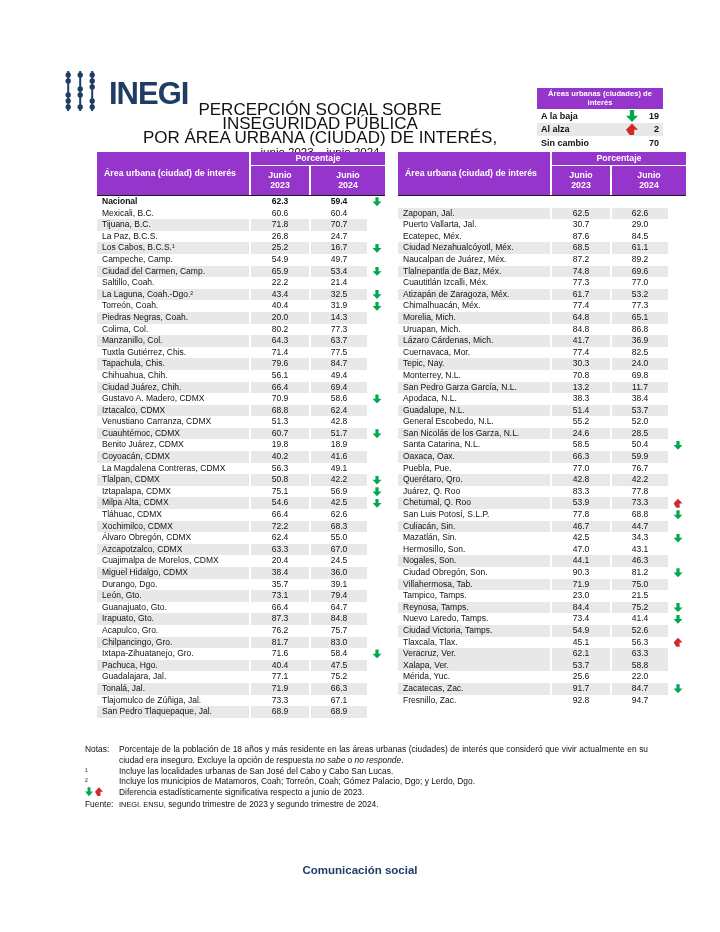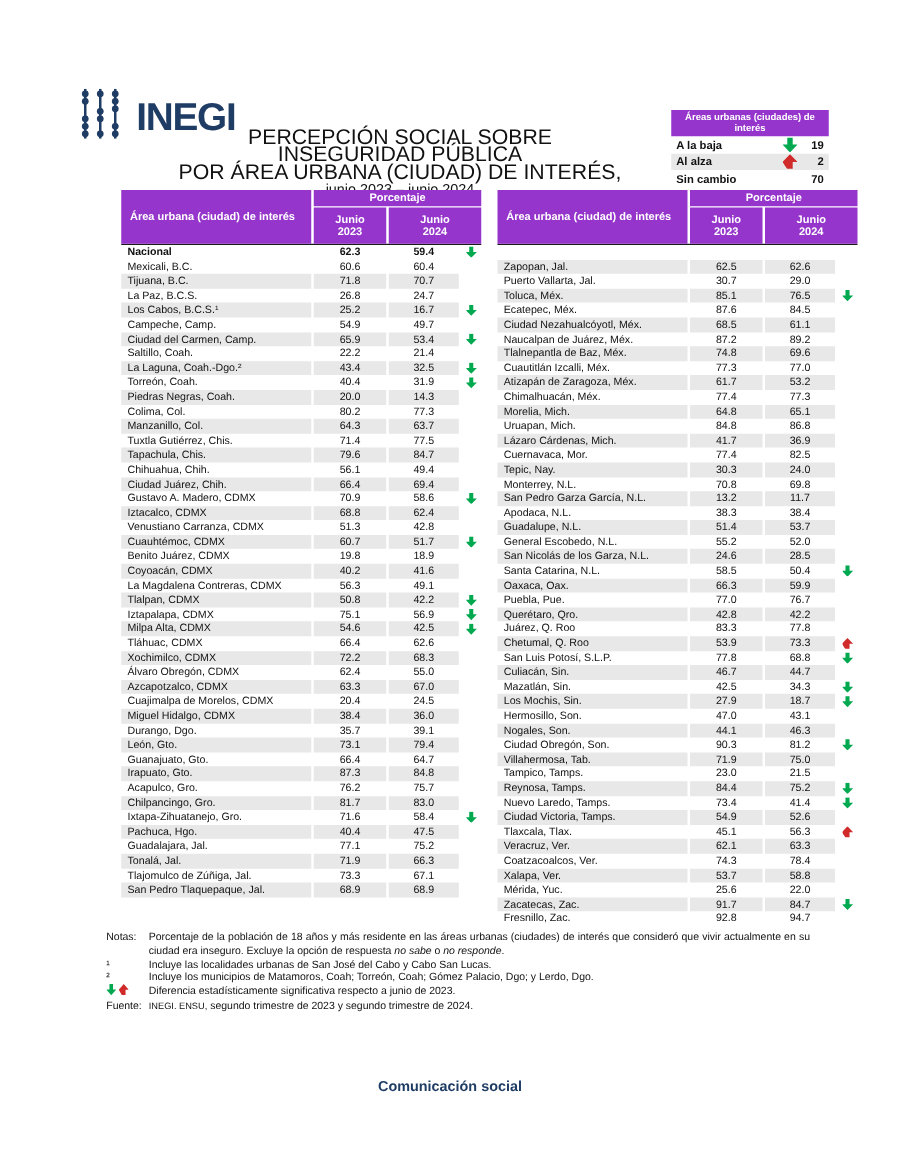--- a/index.html
+++ b/index.html
@@ -467,28 +467,20 @@
           <div class="cell c-v">62.5</div>
           <div class="cell c-v2">62.6</div>
           <div class="cell c-arrow"></div>
         </div>
         <div class="trow">
           <div class="cell c-name">Puerto Vallarta, Jal.</div>
           <div class="cell c-v">30.7</div>
           <div class="cell c-v2">29.0</div>
           <div class="cell c-arrow"></div>
         </div>
-        <div class="trow alt">
-          <div class="cell c-name">Toluca, Méx.</div>
-          <div class="cell c-v">85.1</div>
-          <div class="cell c-v2">76.5</div>
-          <div class="cell c-arrow">
-            <span class="arr down"></span>
-          </div>
-        </div>
         <div class="trow">
           <div class="cell c-name">Ecatepec, Méx.</div>
           <div class="cell c-v">87.6</div>
           <div class="cell c-v2">84.5</div>
           <div class="cell c-arrow"></div>
         </div>
         <div class="trow alt">
           <div class="cell c-name">Ciudad Nezahualcóyotl, Méx.</div>
           <div class="cell c-v">68.5</div>
           <div class="cell c-v2">61.1</div>
@@ -645,28 +637,20 @@
           <div class="cell c-arrow"></div>
         </div>
         <div class="trow">
           <div class="cell c-name">Mazatlán, Sin.</div>
           <div class="cell c-v">42.5</div>
           <div class="cell c-v2">34.3</div>
           <div class="cell c-arrow">
             <span class="arr down"></span>
           </div>
         </div>
-        <div class="trow alt">
-          <div class="cell c-name">Los Mochis, Sin.</div>
-          <div class="cell c-v">27.9</div>
-          <div class="cell c-v2">18.7</div>
-          <div class="cell c-arrow">
-            <span class="arr down"></span>
-          </div>
-        </div>
         <div class="trow">
           <div class="cell c-name">Hermosillo, Son.</div>
           <div class="cell c-v">47.0</div>
           <div class="cell c-v2">43.1</div>
           <div class="cell c-arrow"></div>
         </div>
         <div class="trow alt">
           <div class="cell c-name">Nogales, Son.</div>
           <div class="cell c-v">44.1</div>
           <div class="cell c-v2">46.3</div>
@@ -719,26 +703,20 @@
           <div class="cell c-v">45.1</div>
           <div class="cell c-v2">56.3</div>
           <div class="cell c-arrow">
             <span class="arr up"></span>
           </div>
         </div>
         <div class="trow alt">
           <div class="cell c-name">Veracruz, Ver.</div>
           <div class="cell c-v">62.1</div>
           <div class="cell c-v2">63.3</div>
-          <div class="cell c-arrow"></div>
-        </div>
-        <div class="trow">
-          <div class="cell c-name">Coatzacoalcos, Ver.</div>
-          <div class="cell c-v">74.3</div>
-          <div class="cell c-v2">78.4</div>
           <div class="cell c-arrow"></div>
         </div>
         <div class="trow alt">
           <div class="cell c-name">Xalapa, Ver.</div>
           <div class="cell c-v">53.7</div>
           <div class="cell c-v2">58.8</div>
           <div class="cell c-arrow"></div>
         </div>
         <div class="trow">
           <div class="cell c-name">Mérida, Yuc.</div>

